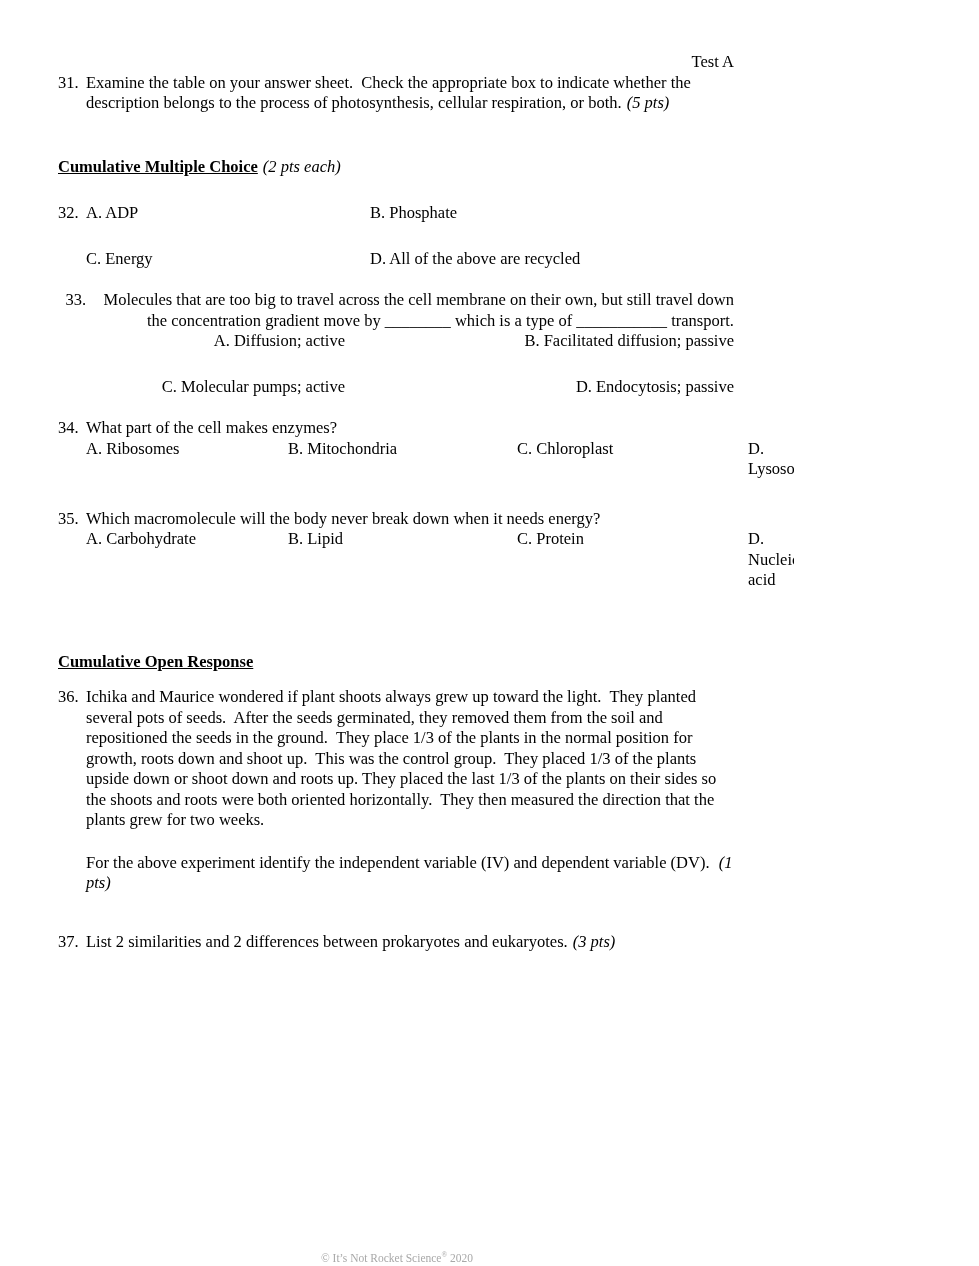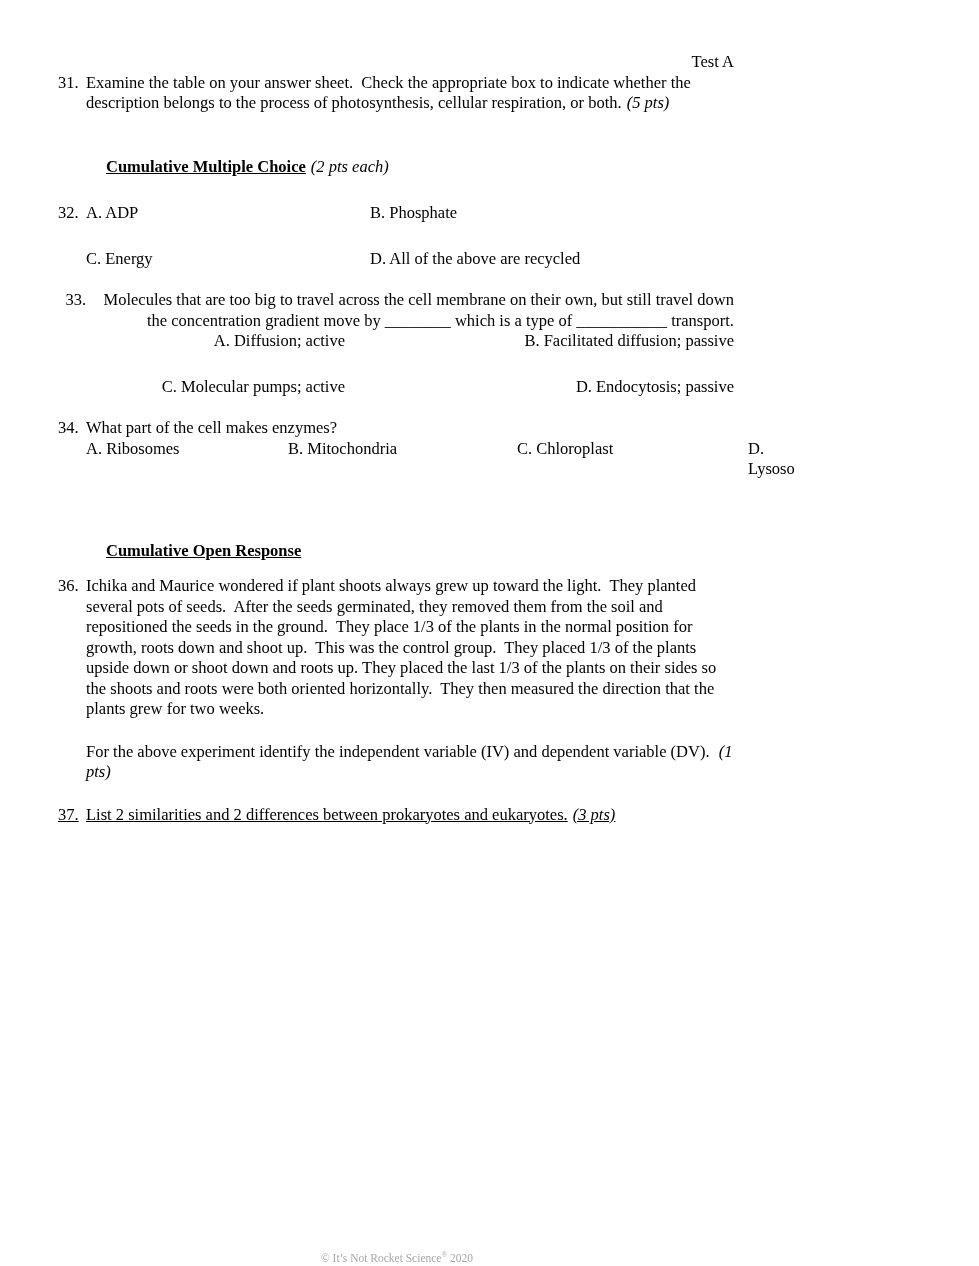--- a/index.html
+++ b/index.html
@@ -15,34 +15,34 @@
     line-height: 20.5px;
     color: #000000;
     overflow: hidden;
   }
   .header-line { text-align: right; }
   .q { display: flex; align-items: flex-start; }
   .qnum { width: 28px; flex: none; }
   .qbody { flex: 1; min-width: 0; }
   .qtext, .qnum, .choice, .sec-title, .pts { white-space: pre-wrap; }
   .pts { font-style: italic; margin-left: 5px; }
-  .sec-heading { font-weight: bold; margin-left: 48px; }
+  .sec-heading { font-weight: bold; }
   .sec-title { text-decoration: underline; }
   .sec-heading .pts { font-weight: normal; }
   .choices2 { display: grid; grid-template-columns: 259px 1fr; gap: 25px; }
   .choices4 { display: grid; grid-template-columns: 202px 229px 231px 1fr; }
   .m-sec-mc { margin-top: 43px; }
   .m-q32 { margin-top: 26px; }
   .m-q33 { margin-top: 21px; text-align: right; }
   .m-q34 { margin-top: 21px; }
   .m-q35 { margin-top: 29px; }
   .m-sec-or { margin-top: 61px; }
   .m-q36 { margin-top: 15px; }
   .m-q36b { margin-top: 22px; }
-  .m-q37 { margin-top: 22px; text-decoration: underline; }
+  .m-q37 { margin-top: 38px; }
   .footer {
     position: absolute;
     left: 0; right: 0;
     top: 1248px;
     text-align: center;
     color: #a8a8a8;
     font-size: 11.5px;
     line-height: 14px;
   }
   .reg { font-size: 7.5px; vertical-align: super; }
@@ -98,20 +98,32 @@
       <div><span class="qtext">What part of the cell makes enzymes?</span></div>
       <div class="choices4">
         <span class="choice">A. Ribosomes</span>
         <span class="choice">B. Mitochondria</span>
         <span class="choice">C. Chloroplast</span>
         <span class="choice">D. Lysosomes</span>
       </div>
     </div>
   </div>
 
+  <div class="q m-q35">
+    <span class="qnum">35.</span>
+    <div class="qbody">
+      <div><span class="qtext">Which macromolecule will the body never break down when it needs energy?</span></div>
+      <div class="choices4">
+        <span class="choice">A. Carbohydrate</span>
+        <span class="choice">B. Lipid</span>
+        <span class="choice">C. Protein</span>
+        <span class="choice">D. Nucleic acid</span>
+      </div>
+    </div>
+  </div>
 
   <div class="sec-heading m-sec-or">
     <span class="sec-title">Cumulative Open Response</span>
   </div>
 
   <div class="q m-q36">
     <span class="qnum">36.</span>
     <div class="qbody">
       <div><span class="qtext">Ichika and Maurice wondered if plant shoots always grew up toward the light.  They planted several pots of seeds.  After the seeds germinated, they removed them from the soil and repositioned the seeds in the ground.  They place 1/3 of the plants in the normal position for growth, roots down and shoot up.  This was the control group.  They placed 1/3 of the plants upside down or shoot down and roots up. They placed the last 1/3 of the plants on their sides so the shoots and roots were both oriented horizontally.  They then measured the direction that the plants grew for two weeks.</span></div>
       <div class="m-q36b">

